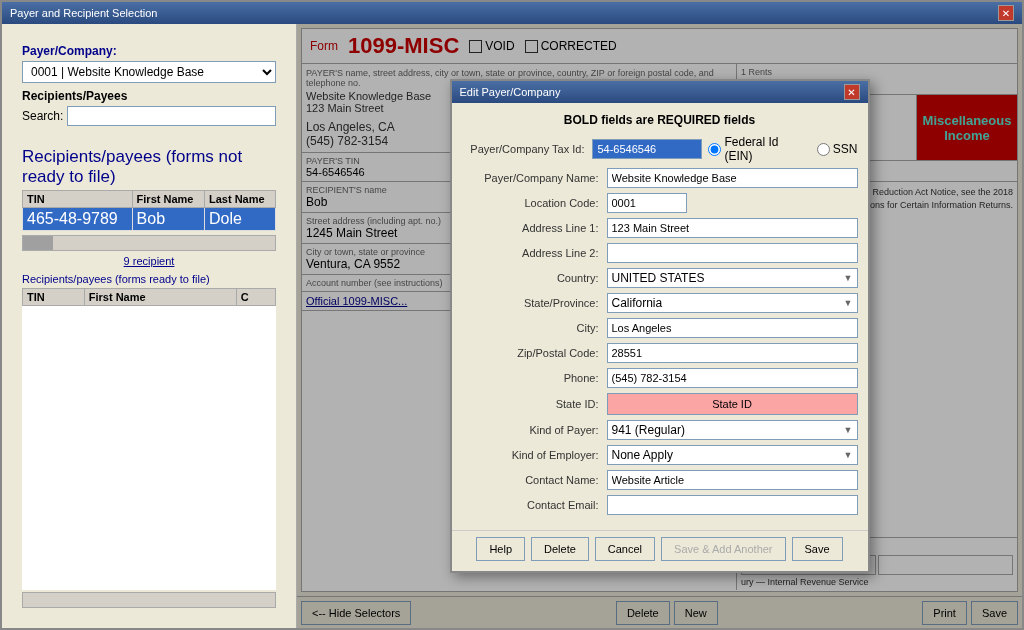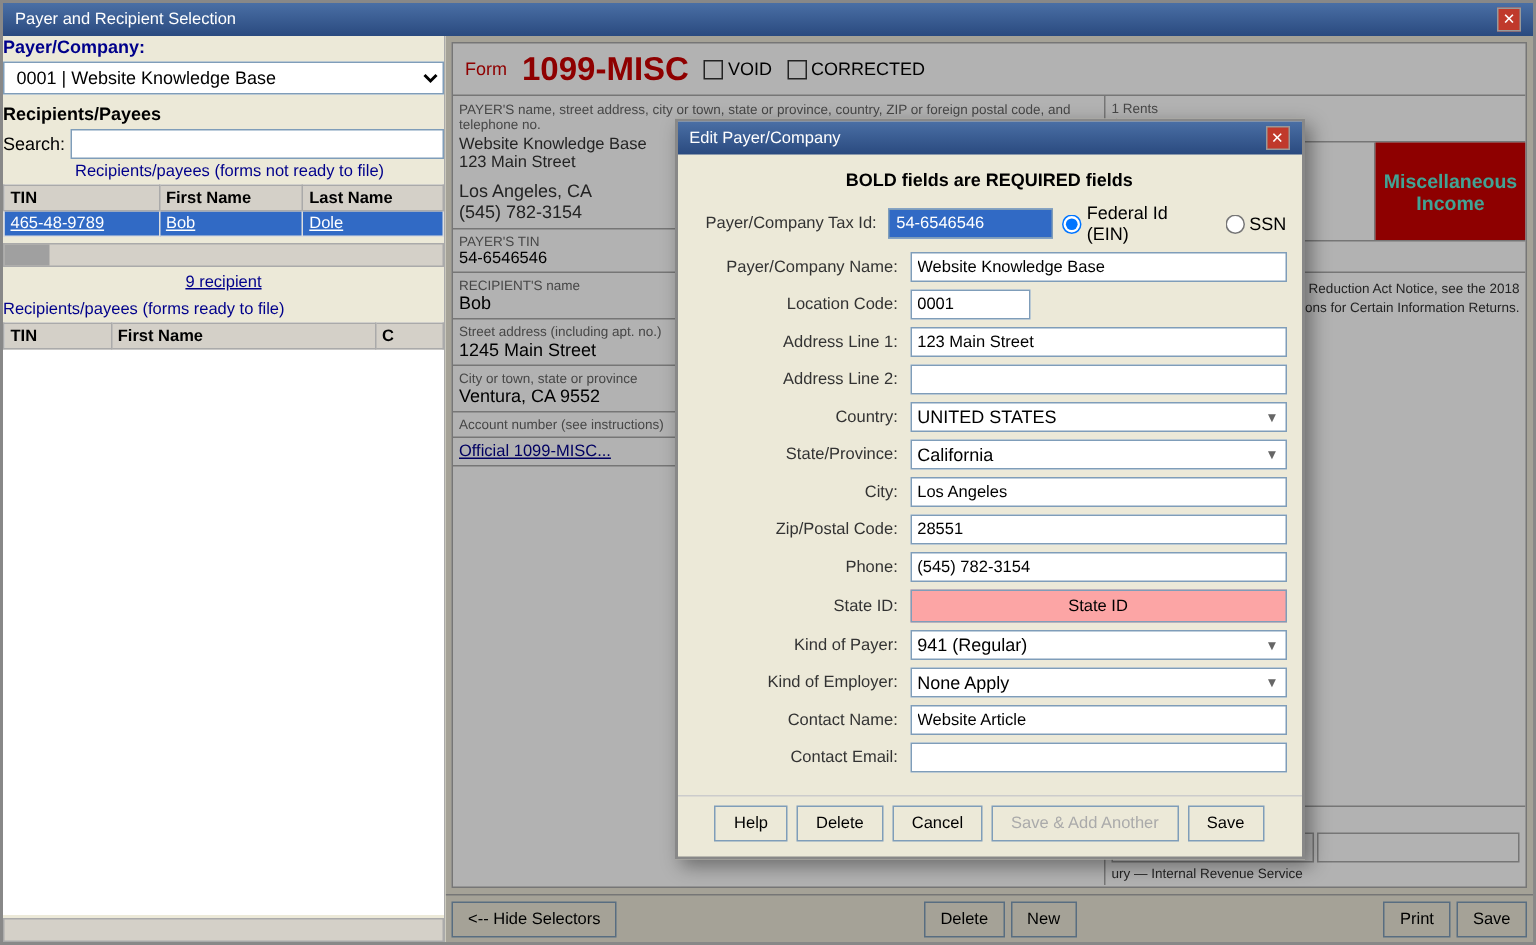--- a/index.html
+++ b/index.html
@@ -44,72 +44,71 @@
     }
 
     
     .left-panel {
       width: 295px;
       min-width: 295px;
       background: #ece9d8;
       border-right: 1px solid #aaa;
       display: flex;
       flex-direction: column;
-      padding: 0;
+      padding: 20px;
     }
 
     .section-label { font-weight: bold; color: #00008b; font-size: 12px; margin-bottom: 3px; }
 
     .payer-select {
       width: 100%;
       height: 22px;
       border: 1px solid #7f9db9;
       background: white;
       margin-bottom: 6px;
       padding: 1px 4px;
     }
 
     .recipients-label { font-weight: bold; font-size: 12px; margin-bottom: 3px; }
 
     .search-row {
       display: flex;
       align-items: center;
-      margin-bottom: 2px;
+      margin-bottom: 21px;
       gap: 4px;
     }
     .search-label { font-size: 12px; }
     .search-input {
       flex: 1;
       height: 20px;
       border: 1px solid #7f9db9;
       background: white;
       padding: 1px 4px;
     }
 
-    .not-ready-label { color: #00008b; font-size: 11px; margin-bottom: 3px; margin-left: 48px; }
+    .not-ready-label { color: #00008b; font-size: 17px; margin-bottom: 3px; }
 
     .recipients-table {
       width: 100%;
       border-collapse: collapse;
       background: white;
       border: 1px solid #aaa;
       margin-bottom: 4px;
     }
     .recipients-table th {
       background: #d4d0c8;
       border: 1px solid #aaa;
       padding: 2px 4px;
       font-size: 11px;
       text-align: left;
     }
     .recipients-table td {
       border: 1px solid #ddd;
       padding: 2px 4px;
-      font-size: 11px;
-      text-decoration: underline;
+      font-size: 16px;
     }
     .recipients-table .selected-row { background: #316ac5; color: white; }
 
     .scrollbar-area {
       display: flex;
       gap: 2px;
       margin-bottom: 4px;
     }
     .h-scrollbar {
       flex: 1;

